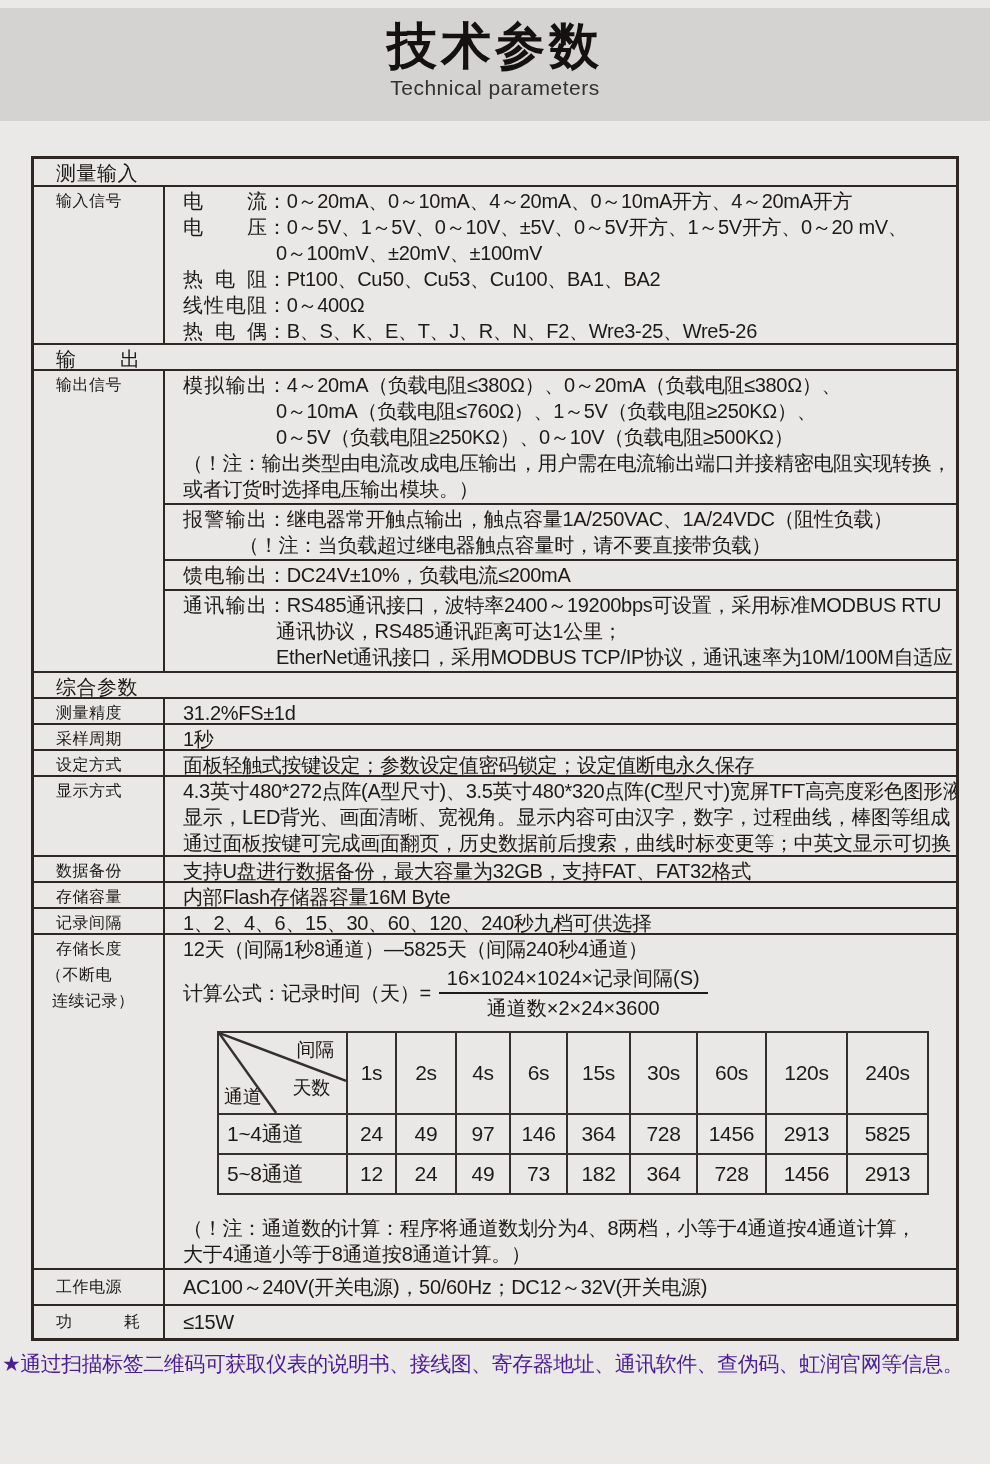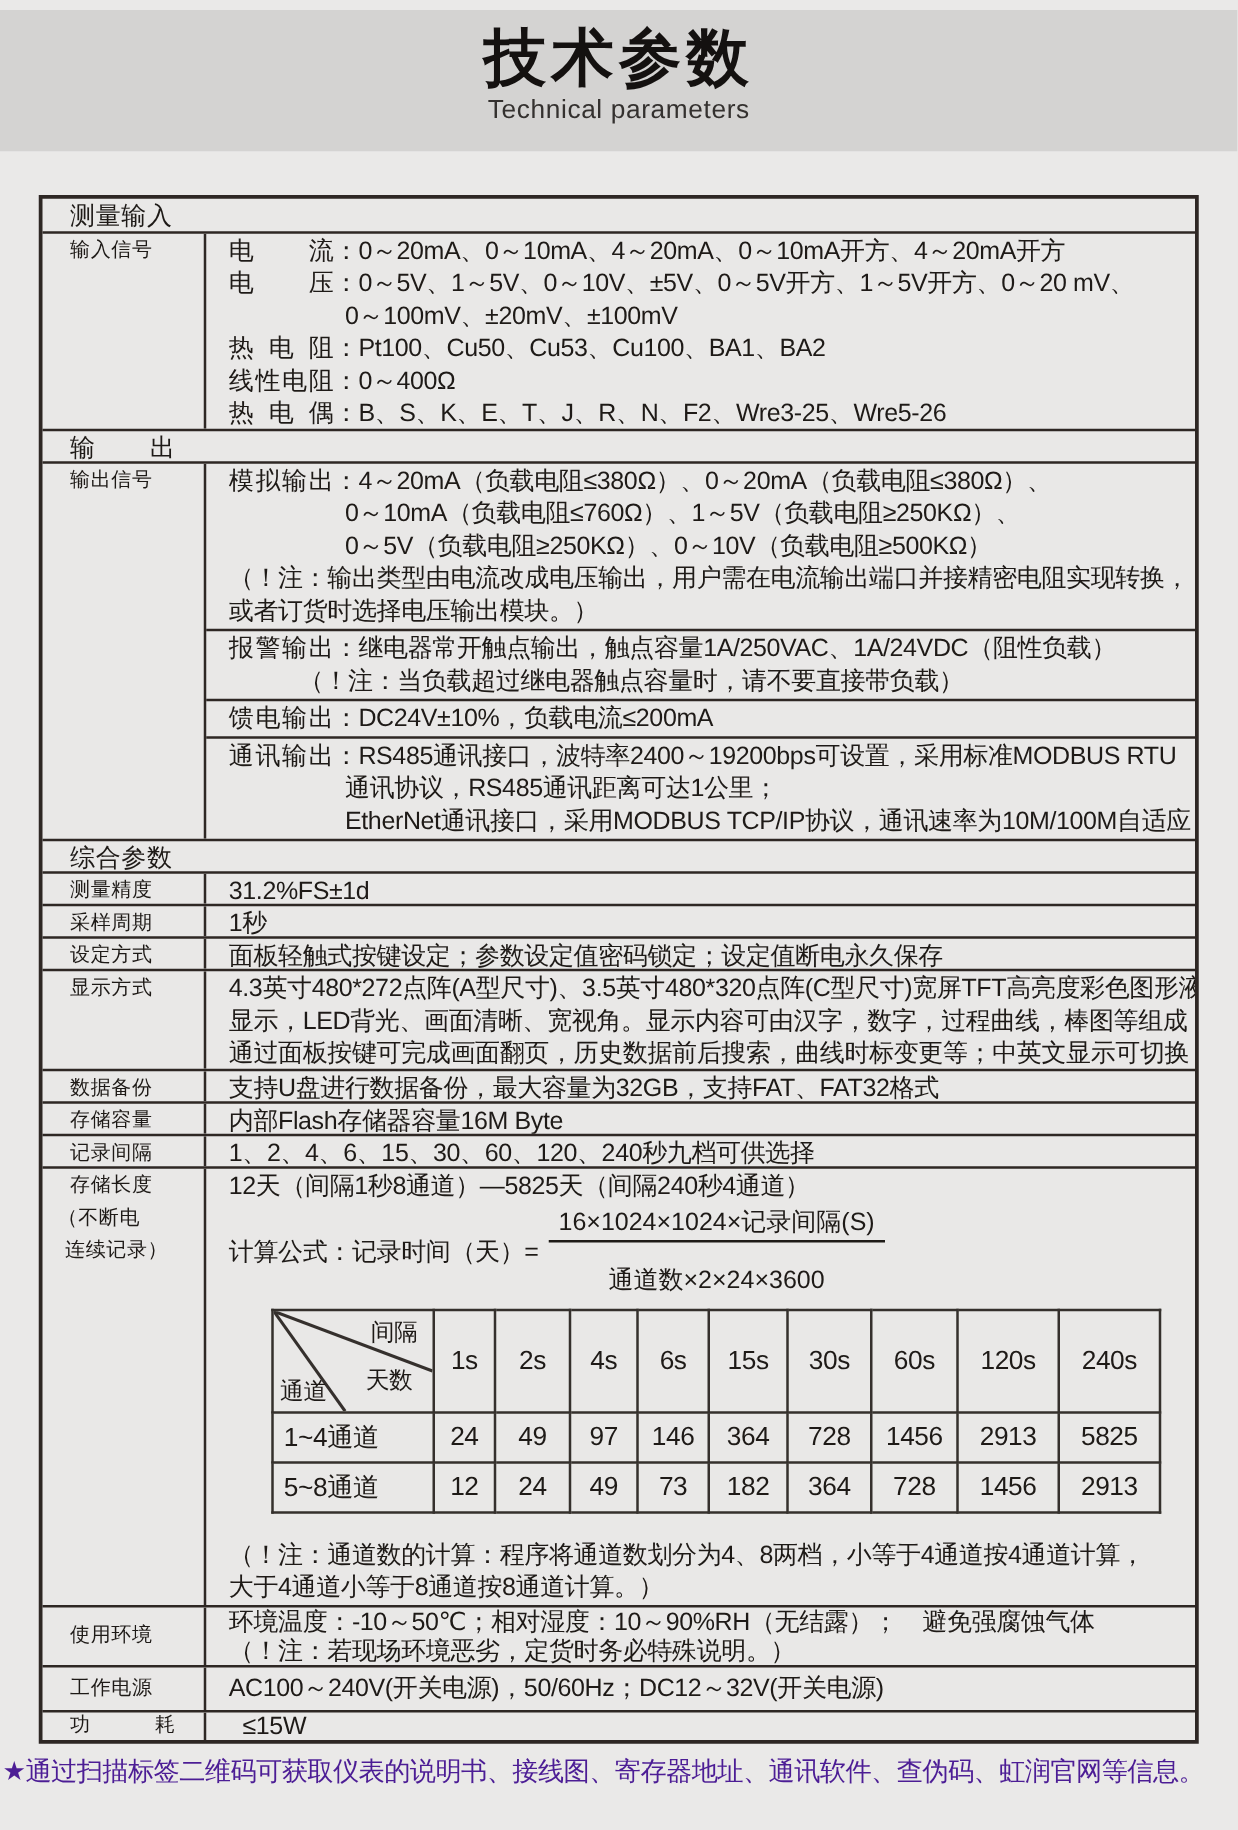--- a/index.html
+++ b/index.html
@@ -51,29 +51,29 @@
   .cnt{flex:1;padding:1px 0 1px 18px;min-width:0;}
   .cnt.nopad{padding:0;}
   .section{width:100%;padding:1px 0 1px 22px;font-size:20px;line-height:26px;letter-spacing:0.5px;}
   .ln{font-size:20px;line-height:26px;white-space:nowrap;letter-spacing:-0.3px;}
   .k{display:inline-block;width:84px;text-align:justify;text-align-last:justify;letter-spacing:0;}
   .ind{padding-left:93px;}
   .ind2{padding-left:56px;}
   .sub{padding:1px 0 1px 18px;border-top:2px solid var(--bd);}
   .sub:first-child{border-top:none;}
   .h158{height:158px;} .h26{height:26px;} .h80{height:80px;}
-  .h48{height:48px;} .h36{height:36px;} .h34{height:24px;gap:11px;}
+  .h48{height:48px;} .h36{height:36px;} .h34{height:34px;}
   .env .ln{line-height:23px;}
   .outd1{margin-left:-10px;} .outd2{margin-left:-4px;}
   
   .formula-line{display:flex;align-items:center;margin-top:5px;white-space:nowrap;}
   .formula-prefix{font-size:20px;letter-spacing:-0.3px;}
   .frac{display:inline-block;text-align:center;margin-left:8px;font-size:20px;}
   .frac .num{display:block;border-bottom:2px solid var(--txt);padding:0 8px 3px;line-height:22px;}
-  .frac .den{display:block;padding-top:19px;line-height:22px;}
+  .frac .den{display:block;padding-top:3px;line-height:22px;}
   
   .mini{
     border-collapse:collapse;table-layout:fixed;
     margin:12px 0 0 34px;width:710px;
   }
   .mini td{
     border:2px solid #35302d;
     border:2px solid #35302d;
     text-align:center;font-size:21px;padding:0;
     letter-spacing:-0.3px;
@@ -271,27 +271,20 @@
         </tr>
       </tbody>
         </table>
       <div class="storage-note">
         <div class="ln">（！注：通道数的计算：程序将通道数划分为4、8两档，小等于4通道按4通道计算，</div>
         <div class="ln">大于4通道小等于8通道按8通道计算。）</div>
       </div>
     </div>
   </div>
 
-  <div class="trow h48 env">
-    <div class="lbl vc">使用环境</div>
-    <div class="cnt">
-      <div class="ln">环境温度：-10～50℃；相对湿度：10～90%RH（无结露）；　避免强腐蚀气体</div>
-      <div class="ln">（！注：若现场环境恶劣，定货时务必特殊说明。）</div>
-    </div>
-  </div>
 
   <div class="trow h36">
     <div class="lbl vc">工作电源</div>
     <div class="cnt vc" style="display:flex;align-items:center;">
       <div class="ln">AC100～240V(开关电源)，50/60Hz；DC12～32V(开关电源)</div>
     </div>
   </div>
 
   <div class="trow h34">
     <div class="lbl vc">

